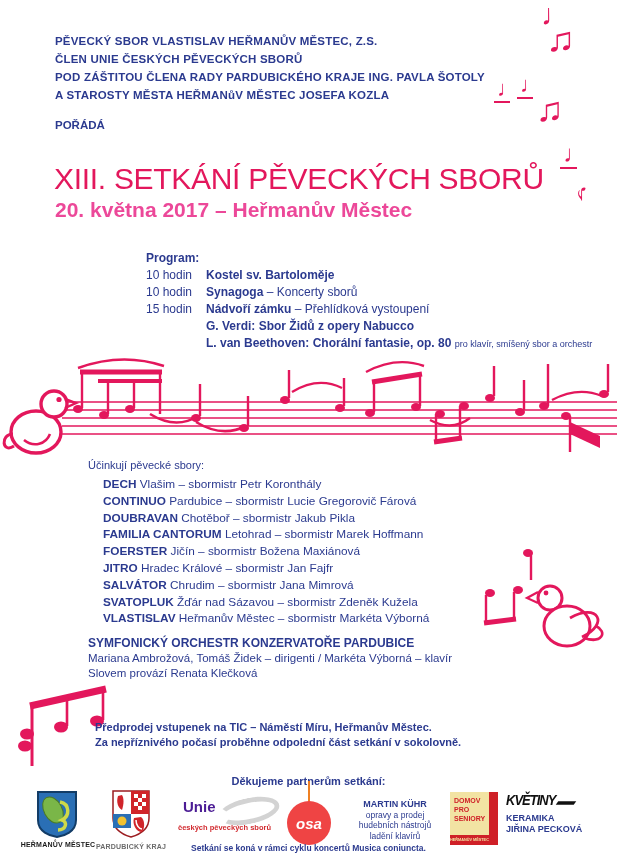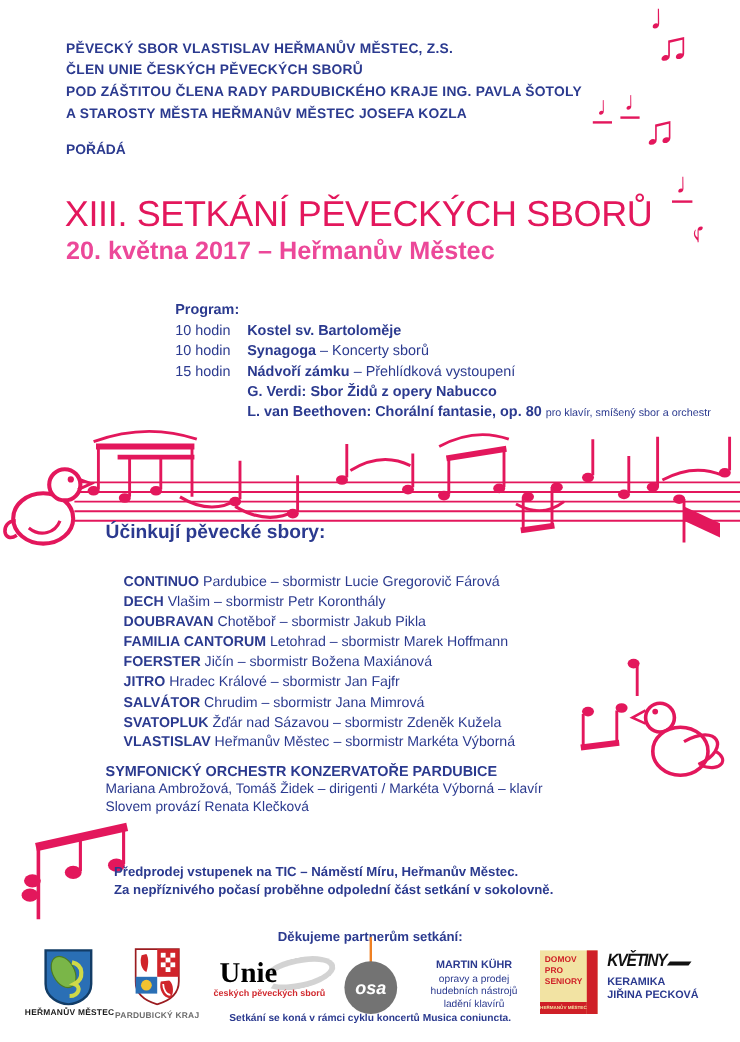--- a/index.html
+++ b/index.html
@@ -23,21 +23,21 @@
                 color:#ec4899; }
 
   
   .program { position:absolute; left:102px; top:250px; font-size:12px; line-height:17px;margin-left:44px; }
   .prog-row { display:flex; }
   .prog-time { width:60px; flex:0 0 60px; font-weight:normal; }
   .prog-text .b { font-weight:bold; }
   .prog-text .sm { font-size:9px; }
 
   
-  .choirs-heading { position:absolute; left:88px; top:435px; font-size:16px; font-weight:bold; }
+  .choirs-heading { position:absolute; left:88px; top:459px; font-size:11px; font-weight:normal; }
   .choir-list { position:absolute; left:103px; top:476px; font-size:11.8px; line-height:16.8px; }
   .choir-list .b { font-weight:bold; }
 
   
   .orch-name  { position:absolute; left:88px; top:636px; font-size:12px; font-weight:bold; }
   .orch-line1 { position:absolute; left:88px; top:652px; font-size:11.5px; }
   .orch-line2 { position:absolute; left:88px; top:667px; font-size:11.5px; }
 
   
   .notice { position:absolute; left:95px; top:720px; font-size:11px; font-weight:600; line-height:15px; }
@@ -55,25 +55,25 @@
   svg { position:absolute; display:block; }
 
   
   .logo-label { position:absolute; font-size:7px; font-weight:bold; color:#1a1a1a;
                 text-align:center; letter-spacing:.2px; }
   .logo-label.gray { color:#6b6b6b; }
   .unie-box { position:absolute; left:178px; top:798px; width:110px; height:36px; }
   .unie-swoosh { position:absolute; left:40px; top:0px; width:62px; height:26px;
                  border:5px solid #c9c9c9; border-radius:50%;
                  border-left-color:transparent; transform:rotate(-12deg); opacity:.8; }
-  .unie-title { position:absolute; left:5px; top:0px; font-size:24px; font-weight:bold; color:#000000;font-family:Liberation Serif, serif; }
+  .unie-title { position:absolute; left:5px; top:0px; font-size:15px; font-weight:bold; color:#4c1d95; }
   .unie-sub   { position:absolute; left:0px; top:25px; font-size:7.5px; font-weight:bold; color:#d12a2f; white-space:nowrap; }
   .osa-string { position:absolute; left:308px; top:781px; width:2px; height:24px; background:#ef8023; }
   .osa-circle { position:absolute; left:287px; top:801px; width:44px; height:44px; border-radius:50%;
-                background:#737373; color:#ffffff; display:flex; align-items:center; justify-content:center;
+                background:#ef4444; color:#ffffff; display:flex; align-items:center; justify-content:center;
                 font-size:15px; font-style:italic; font-weight:bold; }
   .kuhr { position:absolute; left:345px; top:799px; width:100px; text-align:center;
           font-size:8.5px; line-height:10.5px; color:#2b3a8f; }
   .kuhr .nm { font-weight:bold; font-size:9px; }
   .domov { position:absolute; left:450px; top:792px; width:48px; height:53px; background:#f2e3a3; }
   .domov-stripe { position:absolute; right:0; top:0; width:9px; height:53px; background:#cf2027; }
   .domov-lines { position:absolute; left:4px; top:4px; font-size:7px; font-weight:bold;
                  line-height:9px; color:#cf2027; }
   .domov-foot { position:absolute; left:0; bottom:0; width:39px; height:10px; background:#cf2027;
                 color:#f2e3a3; font-size:3.8px; font-weight:bold; display:flex; align-items:center;
@@ -205,22 +205,22 @@
       <line x1="570" y1="60" x2="570" y2="96" stroke-width="2.4"></line>
       <path d="M570,78 L600,92 L600,80 L570,66 Z" fill="#e3175c" stroke="none"></path>
       <path d="M552,44 Q578,30 602,40" stroke-width="2.4"></path>
       <ellipse cx="604" cy="38" rx="5" ry="4" fill="#e3175c" stroke="none"></ellipse>
       <line x1="608" y1="8" x2="608" y2="36" stroke-width="2.4"></line>
     </g>
   </svg>
 
   <div class="choirs-heading">Účinkují pěvecké sbory:</div>
   <div class="choir-list">
+    <div><span class="b">DECH</span><span> Vlašim – sbormistr Petr Koronthály</span></div>
     <div><span class="b">CONTINUO</span><span> Pardubice  – sbormistr Lucie Gregorovič Fárová</span></div>
-    <div><span class="b">DECH</span><span> Vlašim – sbormistr Petr Koronthály</span></div>
     <div><span class="b">DOUBRAVAN</span><span> Chotěboř – sbormistr Jakub Pikla</span></div>
     <div><span class="b">FAMILIA CANTORUM</span><span>  Letohrad – sbormistr Marek Hoffmann</span></div>
     <div><span class="b">FOERSTER</span><span> Jičín – sbormistr Božena Maxiánová</span></div>
     <div><span class="b">JITRO</span><span> Hradec Králové – sbormistr Jan Fajfr</span></div>
     <div><span class="b">SALVÁTOR</span><span> Chrudim – sbormistr Jana Mimrová</span></div>
     <div><span class="b">SVATOPLUK</span><span> Žďár nad Sázavou – sbormistr Zdeněk Kužela</span></div>
     <div><span class="b">VLASTISLAV</span><span> Heřmanův Městec – sbormistr Markéta Výborná</span></div>
   </div>
 
   <svg style="left:470px; top:540px;" width="140" height="130" viewBox="0 0 140 130">

